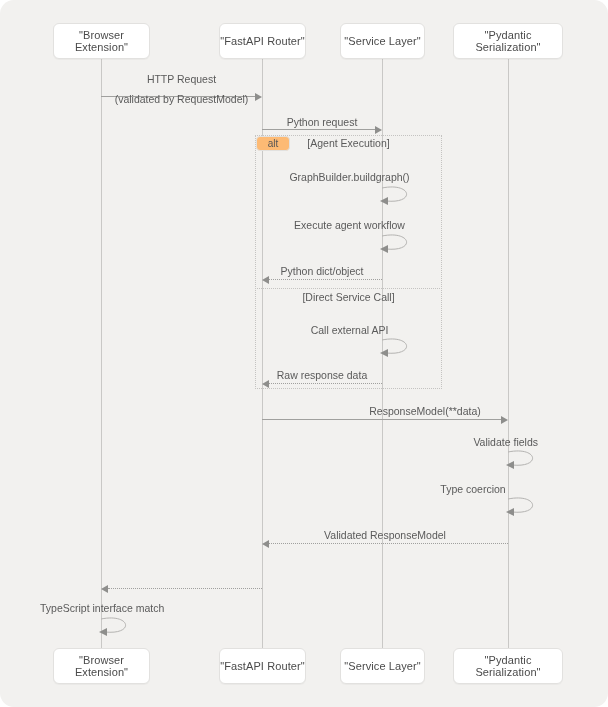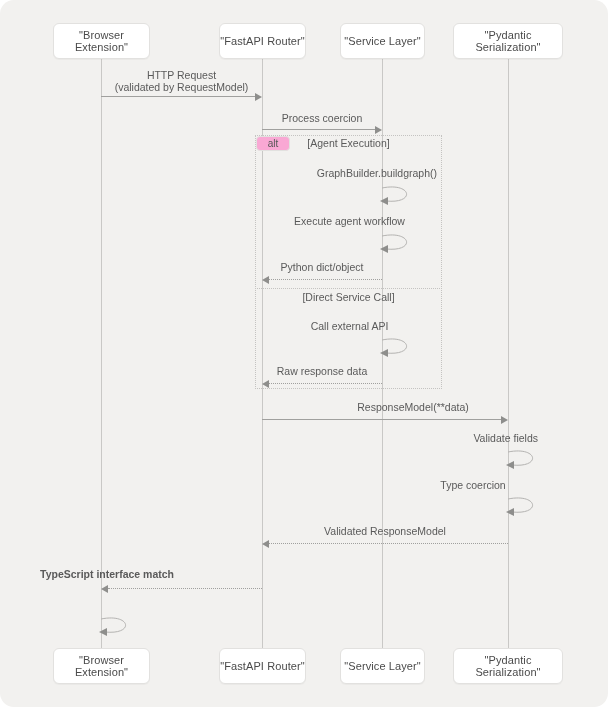--- a/index.html
+++ b/index.html
@@ -41,21 +41,21 @@
     position: absolute;
     width: 1px;
     background: #c9c8c6;
     z-index: 1;
   }
   .msg-label {
     position: absolute;
     font-size: 10.5px;
     color: #5a5a5a;
     text-align: center;
-    line-height: 12px;
+    line-height: 20px;
     white-space: pre-line;
     z-index: 4;
   }
   .msg-label.left {
     text-align: left;
   }
   .arrow-line {
     position: absolute;
     height: 1px;
     background: #a0a09e;
@@ -87,21 +87,21 @@
     z-index: 2;
   }
   .alt-divider {
     position: absolute;
     border-top: 1px dotted #c4c3c1;
     height: 0;
     z-index: 2;
   }
   .alt-tab {
     position: absolute;
-    background: #f9a8d4;
+    background: #fdba74;
     border: 1px solid #e2e1df;
     border-radius: 4px;
     font-size: 10px;
     color: #555555;
     display: flex;
     align-items: center;
     justify-content: center;
     box-sizing: border-box;
     z-index: 6;
   }
@@ -144,25 +144,25 @@
   </div>
   <div class="actor-box" style="left:453px; top:23px; width:110px; height:36px;">
     <span>"Pydantic Serialization"</span>
   </div>
 
   <div class="msg-label" style="left:101px; top:69px; width:161px;">HTTP Request
 (validated by RequestModel)</div>
   <div class="arrow-line" style="left:101px; top:96px; width:154px;"></div>
   <div class="arrow-head right" style="left:255px; top:92.5px;"></div>
 
-  <div class="msg-label" style="left:262px; top:112px; width:120px;">Process coercion</div>
+  <div class="msg-label" style="left:262px; top:112px; width:120px;">Python request</div>
   <div class="arrow-line" style="left:262px; top:129px; width:113px;"></div>
   <div class="arrow-head right" style="left:375px; top:125.5px;"></div>
 
-  <div class="msg-label" style="left:262px; top:167px; width:175px; text-align:right;">GraphBuilder.buildgraph()</div>
+  <div class="msg-label" style="left:262px; top:167px; width:175px; text-align:center;">GraphBuilder.buildgraph()</div>
   <svg class="self-loop" style="left:378px; top:182px;" width="40" height="26" viewBox="0 0 40 26">
     <path d="M4,6 C34,0 38,22 8,19" fill="none" stroke="#b4b3b1" stroke-width="1"></path>
     <polygon points="10,15 10,23 2,19" fill="#8e8e8c"></polygon>
   </svg>
 
   <div class="msg-label" style="left:262px; top:215px; width:175px; text-align:center;">Execute agent workflow</div>
   <svg class="self-loop" style="left:378px; top:230px;" width="40" height="26" viewBox="0 0 40 26">
     <path d="M4,6 C34,0 38,22 8,19" fill="none" stroke="#b4b3b1" stroke-width="1"></path>
     <polygon points="10,15 10,23 2,19" fill="#8e8e8c"></polygon>
   </svg>
@@ -174,21 +174,21 @@
   <div class="msg-label" style="left:262px; top:320px; width:175px; text-align:center;">Call external API</div>
   <svg class="self-loop" style="left:378px; top:334px;" width="40" height="26" viewBox="0 0 40 26">
     <path d="M4,6 C34,0 38,22 8,19" fill="none" stroke="#b4b3b1" stroke-width="1"></path>
     <polygon points="10,15 10,23 2,19" fill="#8e8e8c"></polygon>
   </svg>
 
   <div class="msg-label" style="left:262px; top:365px; width:120px;">Raw response data</div>
   <div class="arrow-line dotted" style="left:269px; top:383px; width:113px;"></div>
   <div class="arrow-head left" style="left:262px; top:379.5px;"></div>
 
-  <div class="msg-label" style="left:262px; top:401px; width:246px;padding-left:28px;">ResponseModel(**data)</div>
+  <div class="msg-label" style="left:274px; top:401px; width:246px;padding-left:28px;">ResponseModel(**data)</div>
   <div class="arrow-line" style="left:262px; top:419px; width:239px;"></div>
   <div class="arrow-head right" style="left:501px; top:415.5px;"></div>
 
   <div class="msg-label" style="left:408px; top:432px; width:130px; text-align:right;">Validate fields</div>
   <svg class="self-loop" style="left:504px; top:446px;" width="40" height="26" viewBox="0 0 40 26">
     <path d="M4,6 C34,0 38,22 8,19" fill="none" stroke="#b4b3b1" stroke-width="1"></path>
     <polygon points="10,15 10,23 2,19" fill="#8e8e8c"></polygon>
   </svg>
 
   <div class="msg-label" style="left:408px; top:479px; width:130px; text-align:center;">Type coercion</div>
@@ -197,21 +197,21 @@
     <polygon points="10,15 10,23 2,19" fill="#8e8e8c"></polygon>
   </svg>
 
   <div class="msg-label" style="left:262px; top:525px; width:246px;">Validated ResponseModel</div>
   <div class="arrow-line dotted" style="left:269px; top:543px; width:239px;"></div>
   <div class="arrow-head left" style="left:262px; top:539.5px;"></div>
 
   <div class="arrow-line dotted" style="left:108px; top:588px; width:154px;"></div>
   <div class="arrow-head left" style="left:101px; top:584.5px;"></div>
 
-  <div class="msg-label left" style="left:40px; top:568px; width:180px;font-weight:bold;">TypeScript interface match</div>
+  <div class="msg-label left" style="left:40px; top:598px; width:180px;">TypeScript interface match</div>
   <svg class="self-loop" style="left:97px; top:613px;" width="40" height="26" viewBox="0 0 40 26">
     <path d="M4,6 C34,0 38,22 8,19" fill="none" stroke="#b4b3b1" stroke-width="1"></path>
     <polygon points="10,15 10,23 2,19" fill="#8e8e8c"></polygon>
   </svg>
 
   <div class="actor-box" style="left:53px; top:648px; width:97px; height:36px;">
     <span>"Browser Extension"</span>
   </div>
   <div class="actor-box" style="left:219px; top:648px; width:87px; height:36px;">
     <span>"FastAPI Router"</span>

